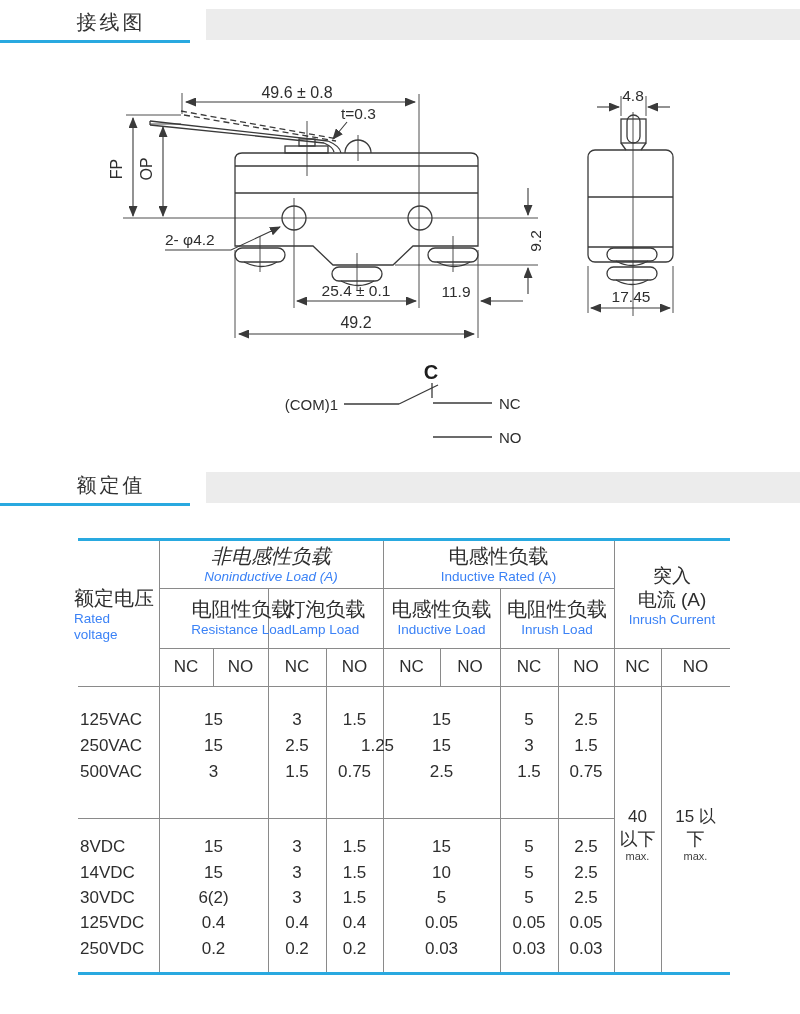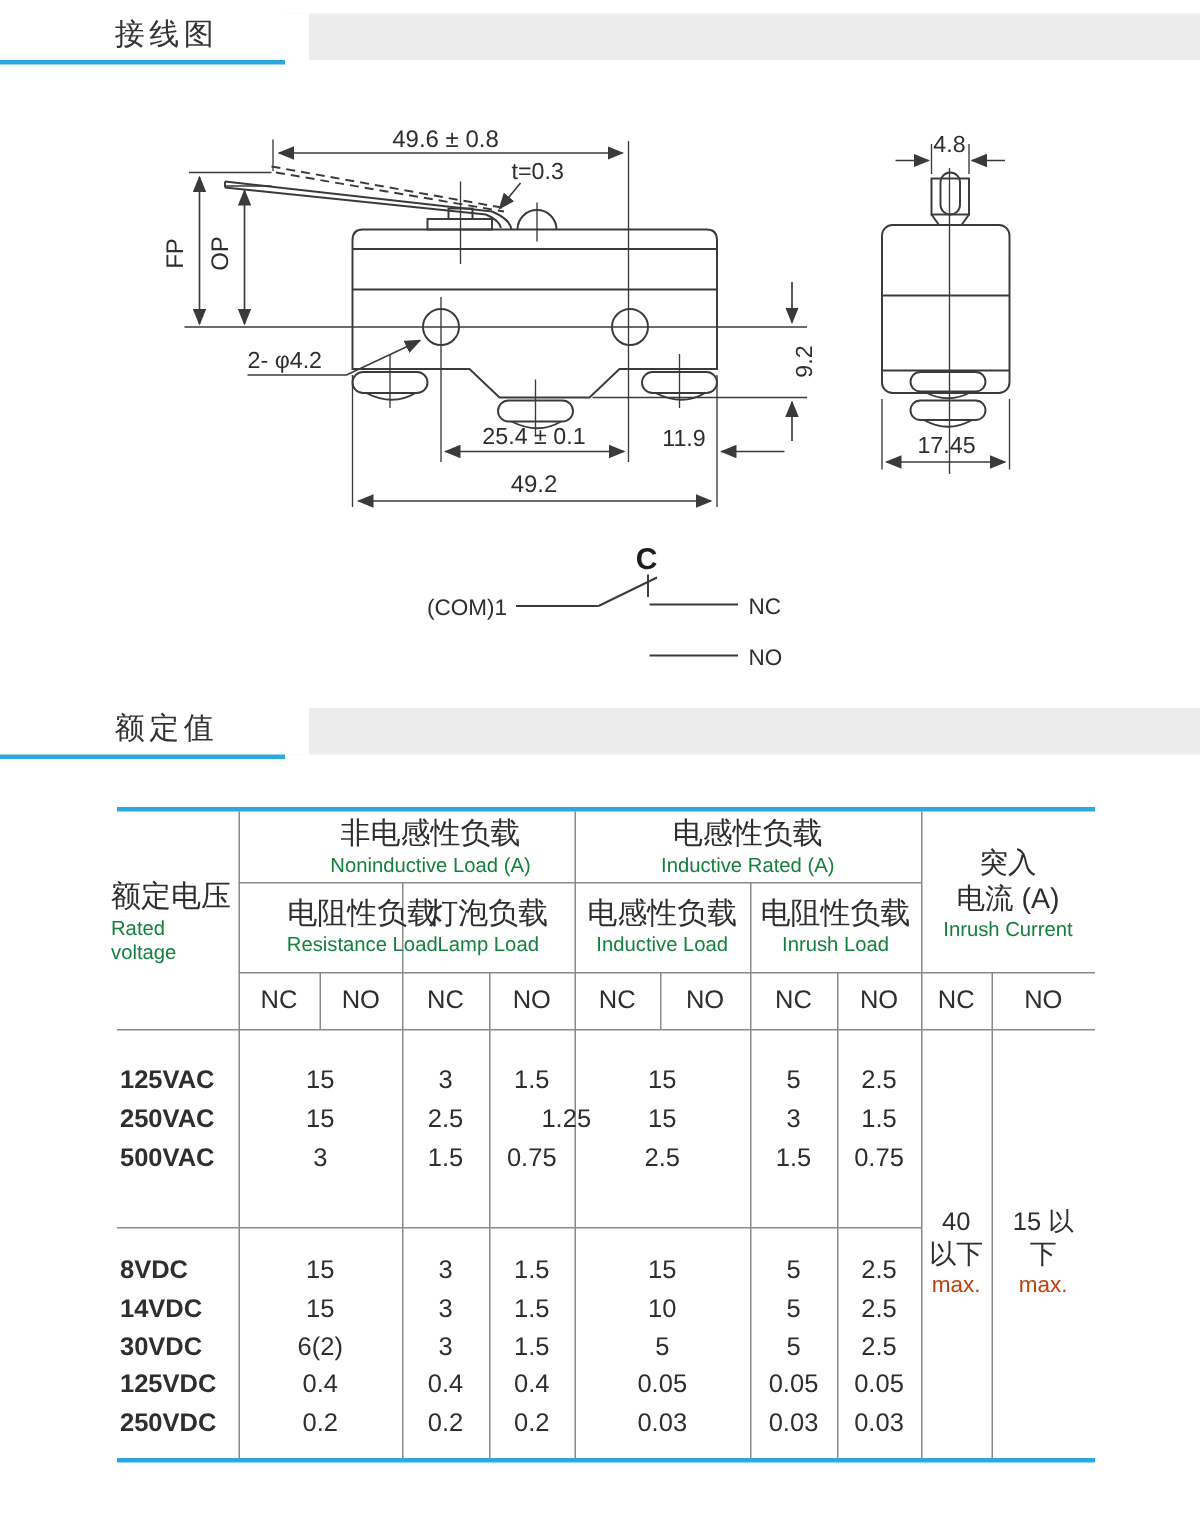--- a/index.html
+++ b/index.html
@@ -18,42 +18,42 @@
   
   .vl{position:absolute;width:1px;background:#8a8a8a;}
   .hl{position:absolute;height:1px;background:#8a8a8a;}
   .bluel{position:absolute;height:3px;background:#29a9e0;}
   
   .cell{position:absolute;display:flex;align-items:center;justify-content:center;
     text-align:center;line-height:1.25;}
   .colcell{flex-direction:column;}
   .zh{font-size:20px;color:#2e2e2e;white-space:nowrap;}
   .zh-s{font-size:19px;color:#2e2e2e;white-space:nowrap;}
-  .en{font-size:13.5px;color:#15803d;white-space:nowrap;line-height:1.2;}
+  .en{font-size:13.5px;color:#3b82f6;white-space:nowrap;line-height:1.2;}
   .num{font-size:17px;color:#2e2e2e;}
   .vtxt{justify-content:flex-start;text-align:left;}
   .row{height:26px;}
   
-  .col-v{left:80px;width:78px;font-weight:bold;}
+  .col-v{left:80px;width:78px;}
   .col-res{left:159px;width:109px;}
   .col-lnc{left:268px;width:58px;}
   .col-lno{left:326px;width:57px;}
   .col-ind{left:383px;width:117px;}
   .col-mnc{left:500px;width:58px;}
   .col-mno{left:558px;width:56px;}
   
   .ncno{top:648px;height:38px;}
   .c1{left:159px;width:54px;}  .c2{left:213px;width:55px;}
   .c3{left:268px;width:58px;}  .c4{left:326px;width:57px;}
   .c5{left:383px;width:57px;}  .c6{left:440px;width:60px;}
   .c7{left:500px;width:58px;}  .c8{left:558px;width:56px;}
   .c9{left:614px;width:47px;}  .c10{left:661px;width:69px;}
   .inrush-line1{font-size:17px;color:#2e2e2e;}
   .inrush-line2{font-size:18px;color:#2e2e2e;}
-  .inrush-max{font-size:15px;color:#c2410c;}
+  .inrush-max{font-size:11px;color:#404040;}
   
   svg text{font-family:"Liberation Sans","DejaVu Sans",sans-serif;}
   .d-txt{font-size:15.5px;fill:#2e2e2e;}
   .d-txt-lg{font-size:16px;fill:#2e2e2e;}
   .c-txt{font-size:15px;fill:#2e2e2e;}
   .c-lbl{font-size:20px;font-weight:bold;fill:#1d1d1d;}
   .s{stroke:#3a3a3a;stroke-width:1.3;fill:none;}
   .cl{stroke:#3a3a3a;stroke-width:0.9;fill:none;}
   .dim{stroke:#3a3a3a;stroke-width:1.1;fill:none;}
   .dash{stroke-dasharray:6 4;}
@@ -241,21 +241,21 @@
   <div class="vl" style="left:558px;top:648px;height:324px;"></div>
   <div class="vl" style="left:614px;top:541px;height:431px;"></div>
   <div class="vl" style="left:661px;top:648px;height:324px;"></div>
 
   <div class="cell colcell vtxt" style="left:74px;top:586px;width:85px;height:66px;align-items:flex-start;">
     <span class="zh">额定电压</span>
     <span class="en">Rated</span>
     <span class="en">voltage</span>
   </div>
 
-  <div class="cell colcell" style="left:175px;top:542px;width:224px;height:46px;">
+  <div class="cell colcell" style="left:159px;top:542px;width:224px;height:46px;font-style:italic;">
     <span class="zh">非电感性负载</span>
     <span class="en">Noninductive Load (A)</span>
   </div>
   <div class="cell colcell" style="left:383px;top:542px;width:231px;height:46px;">
     <span class="zh">电感性负载</span>
     <span class="en">Inductive Rated (A)</span>
   </div>
   <div class="cell colcell" style="left:614px;top:548px;width:116px;height:96px;">
     <span class="zh-s">突入</span>
     <span class="zh-s">电流 (A)</span>

